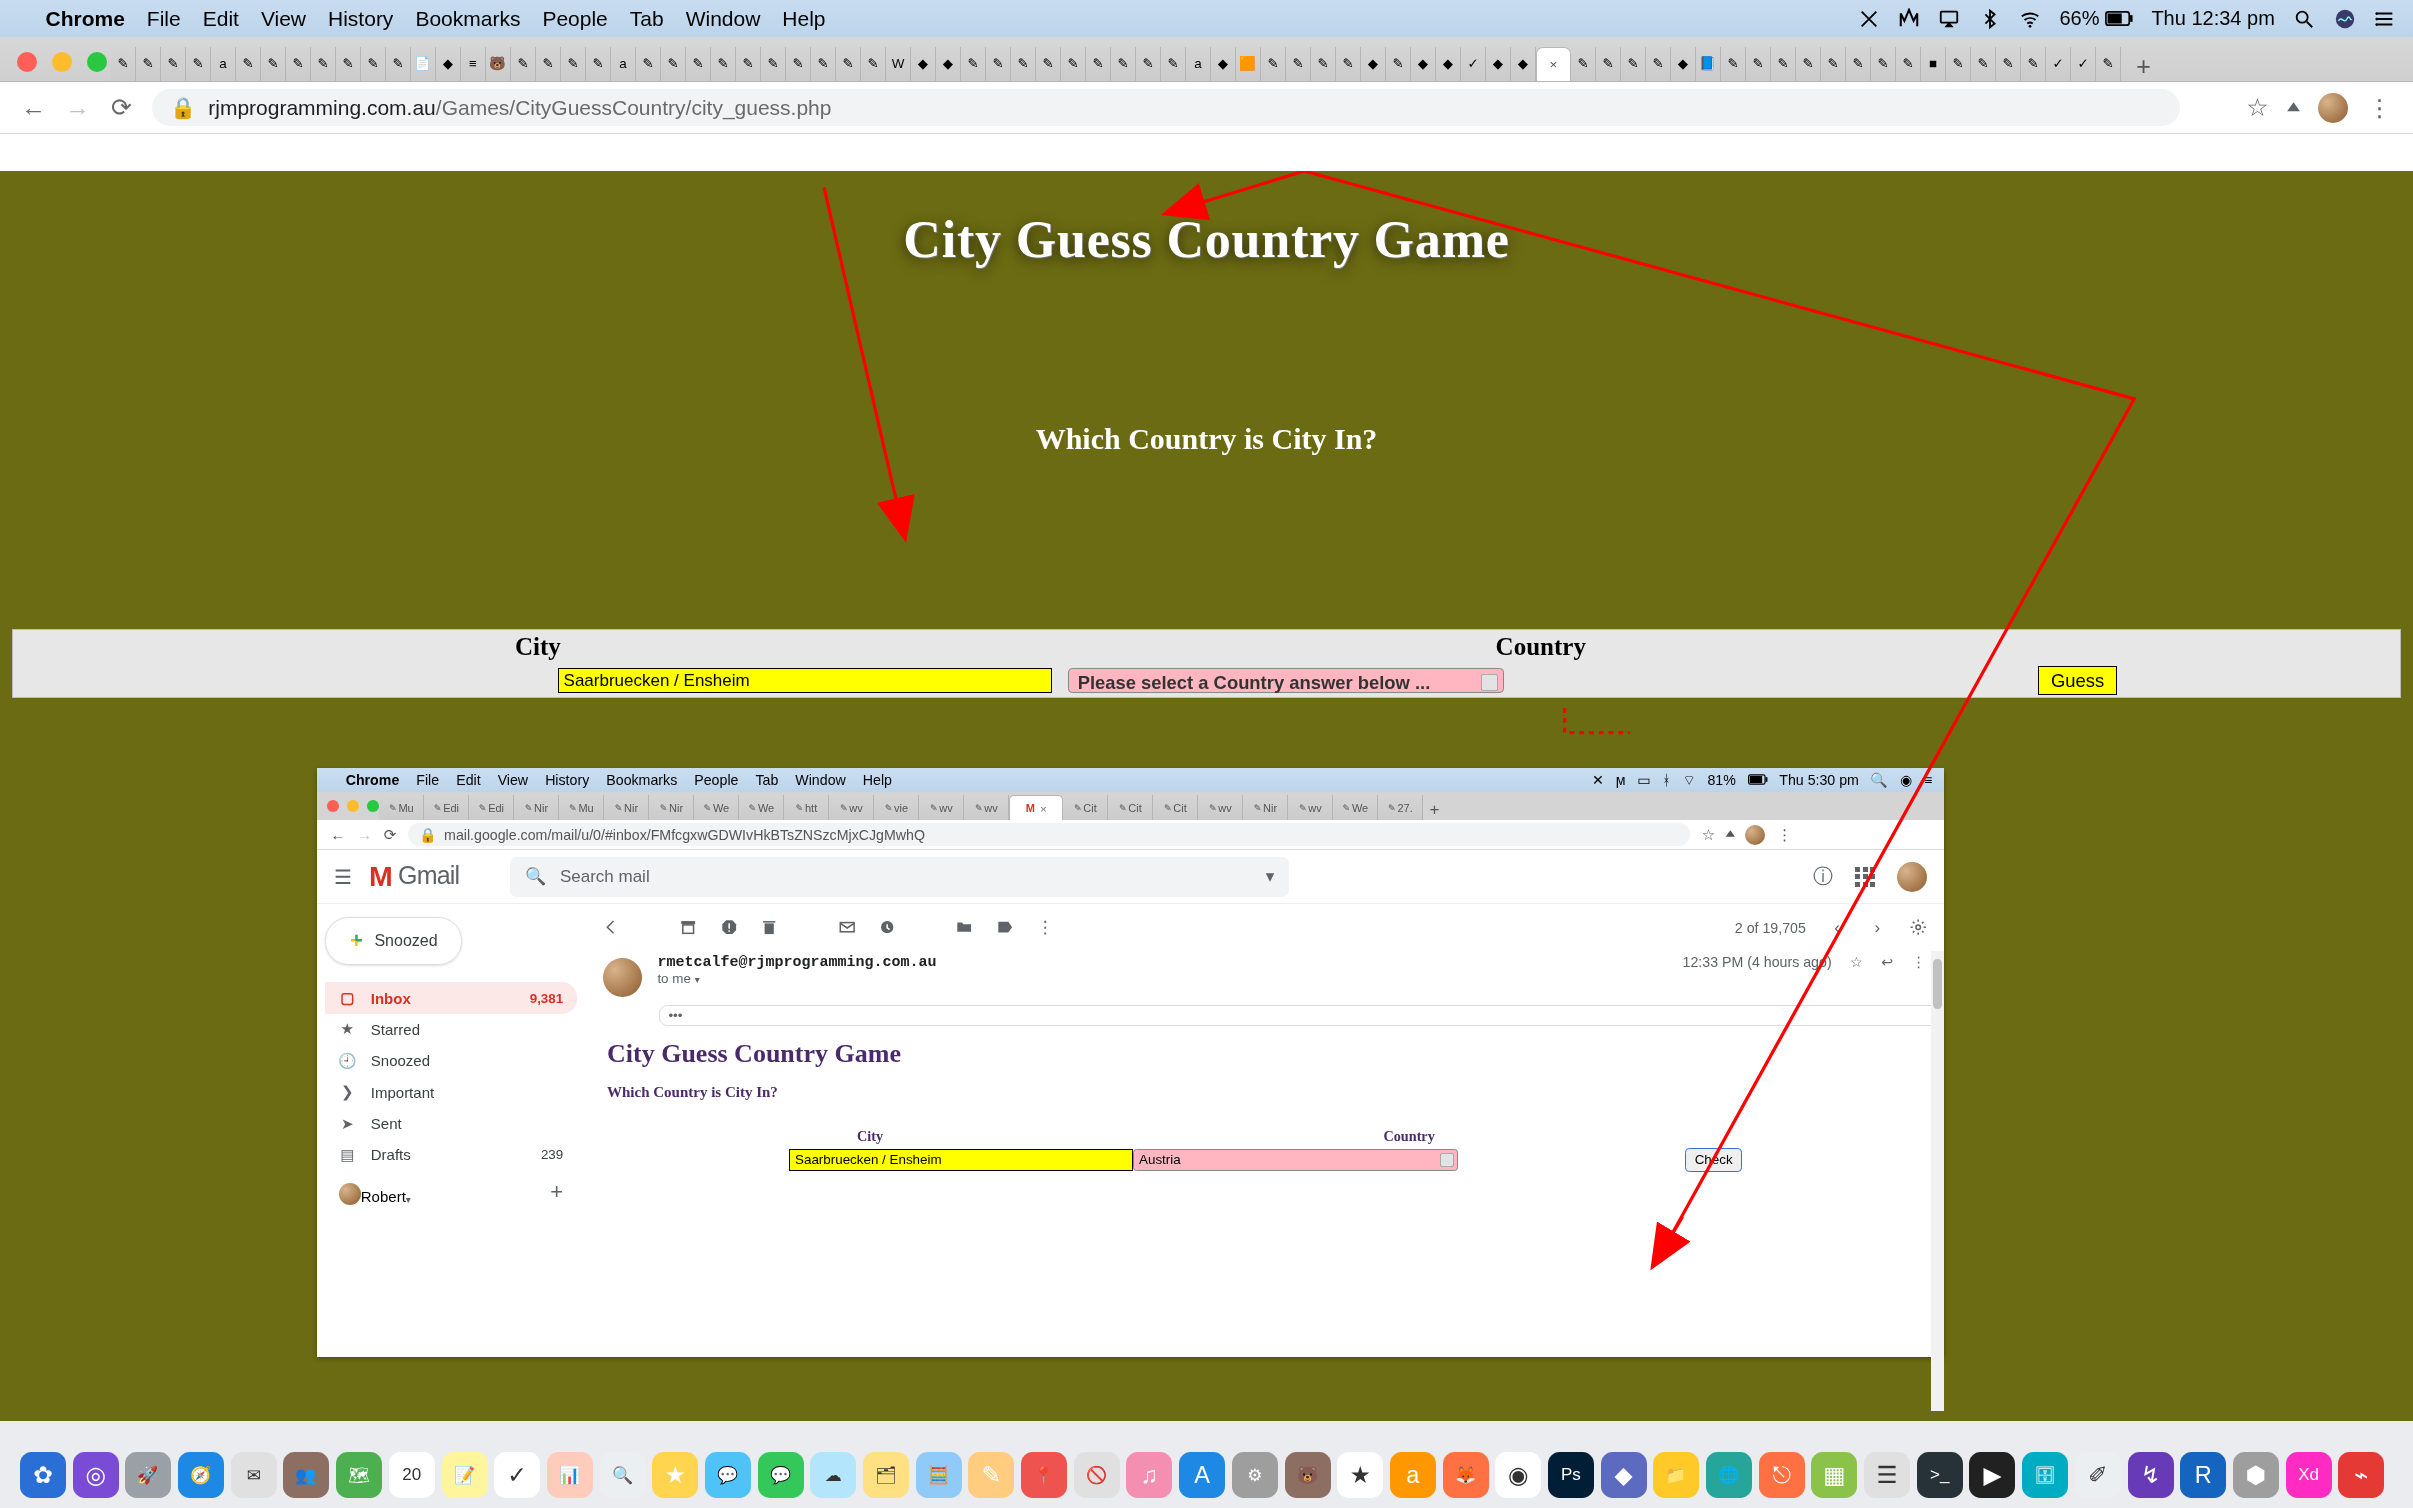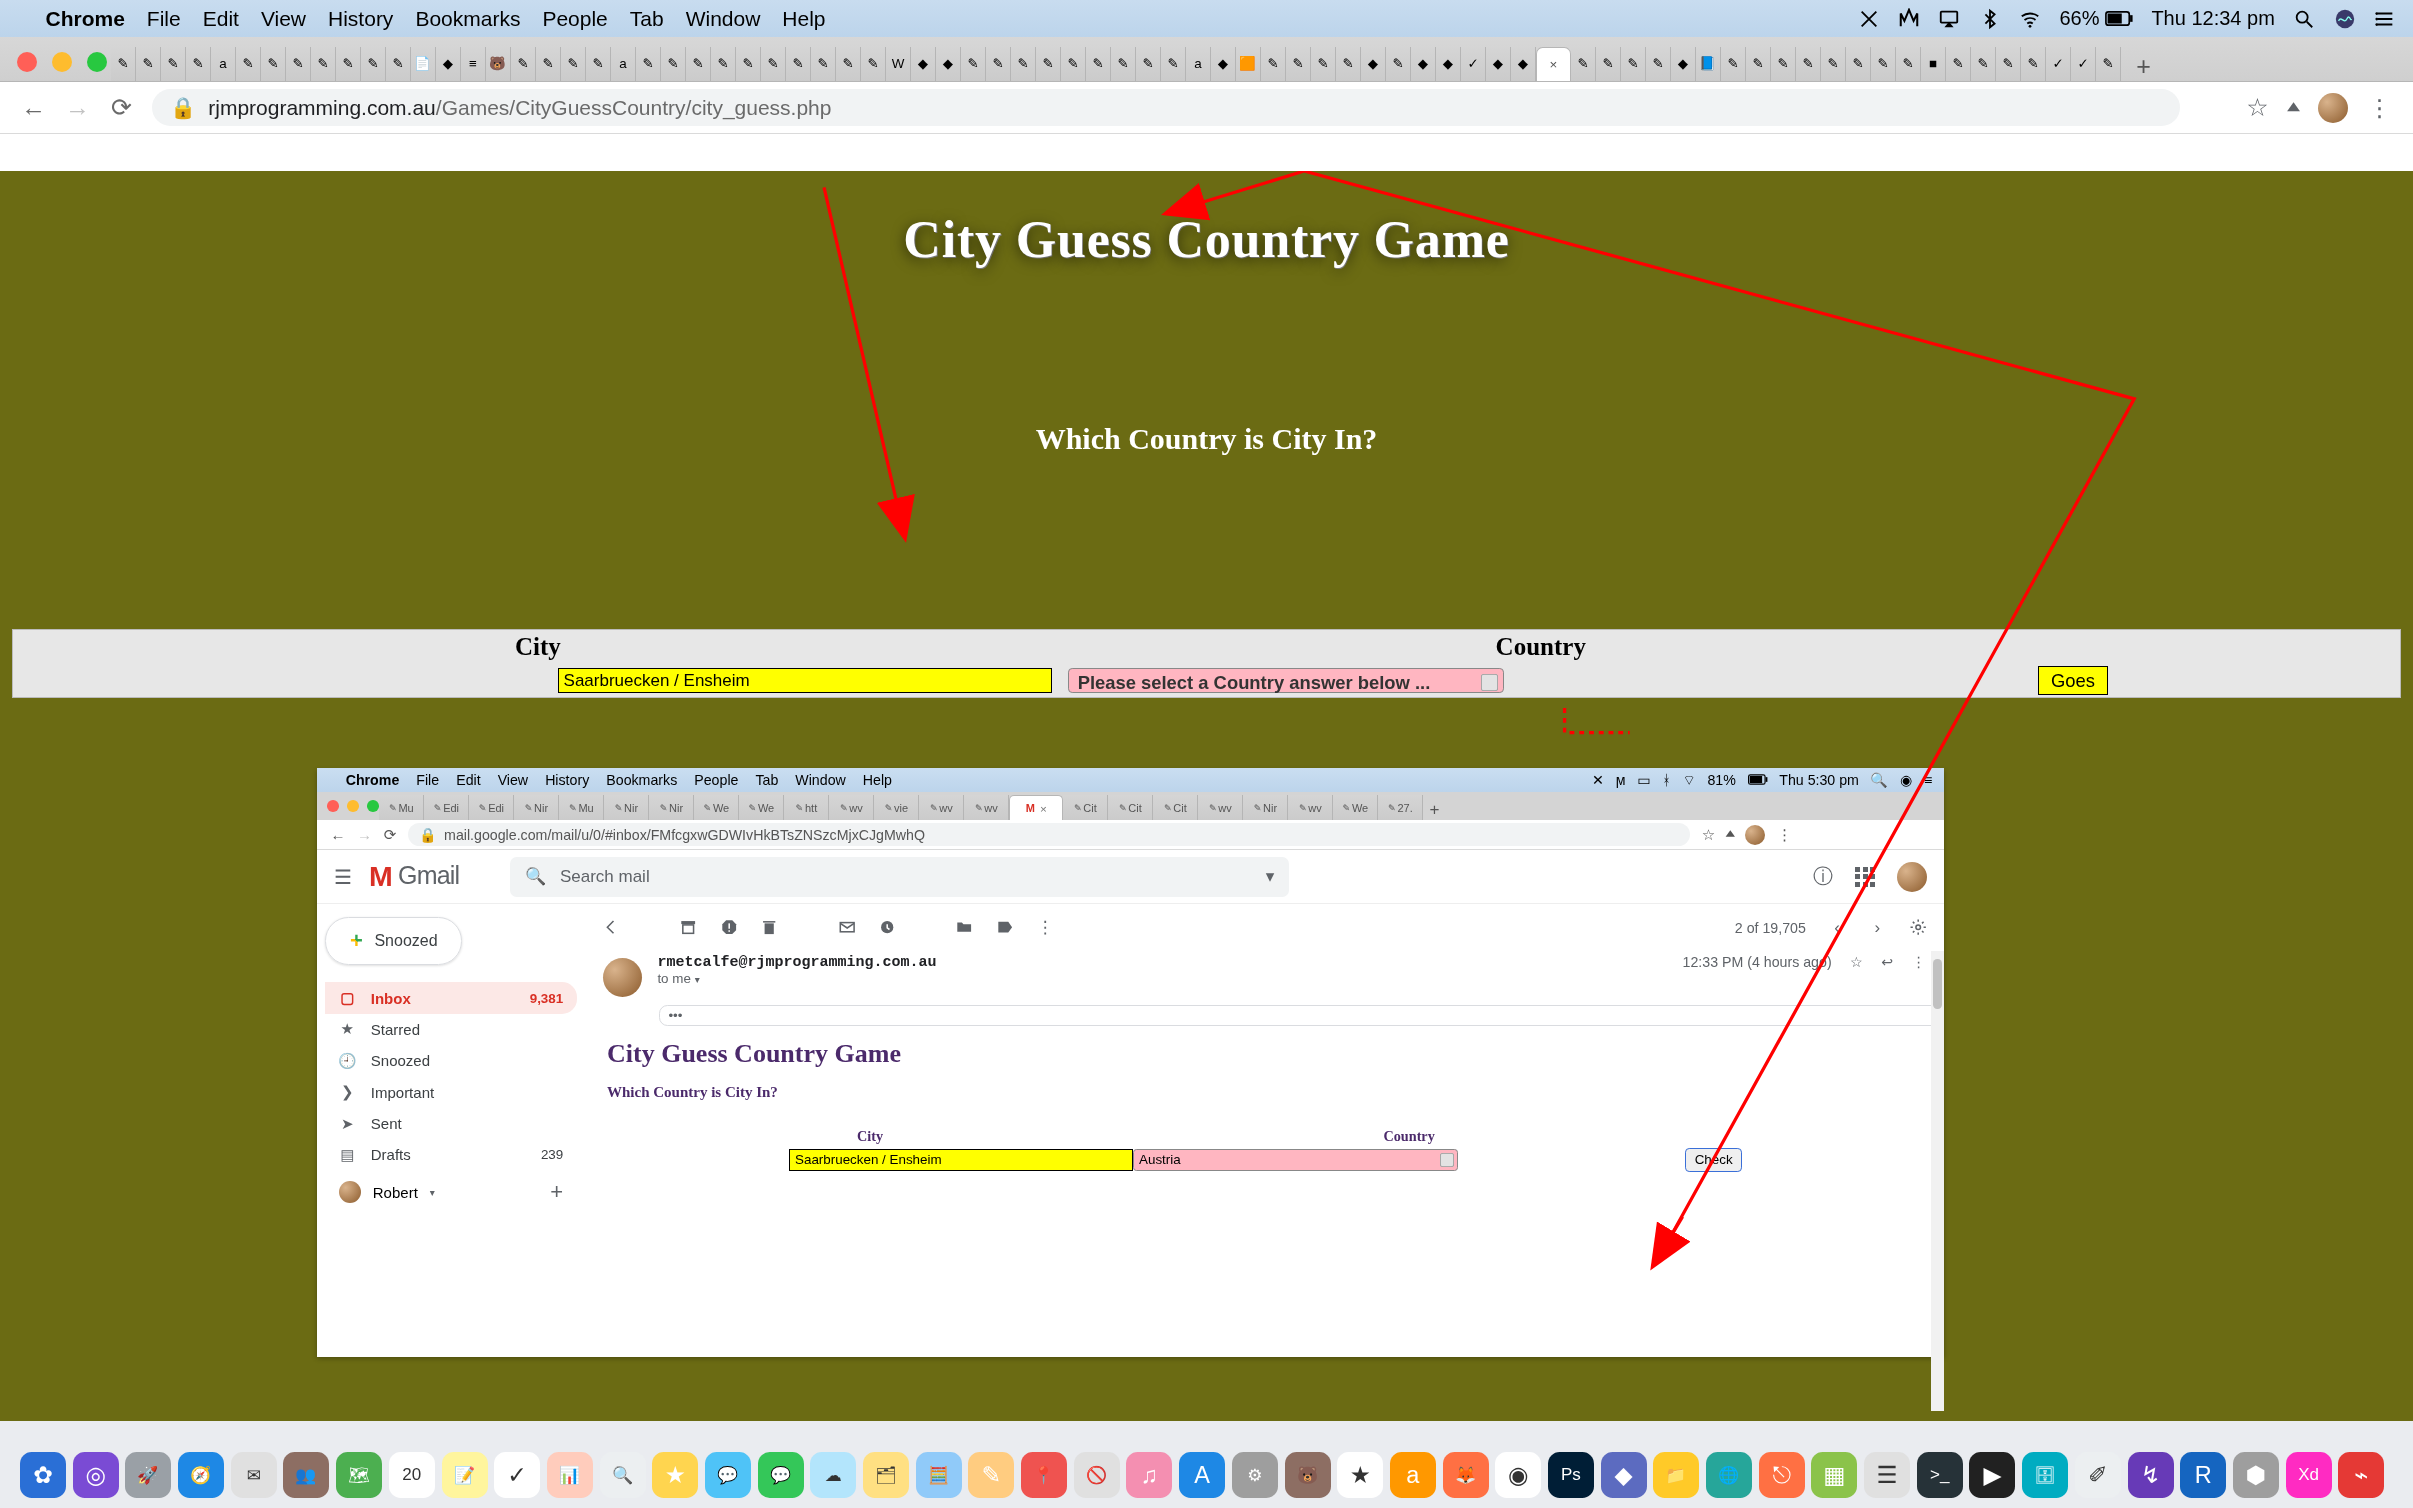--- a/index.html
+++ b/index.html
@@ -87,21 +87,21 @@
 
 .gmail-side{ width:268px; padding:13.4px 8.4px; }
 .compose{ display:inline-flex; align-items:center; gap:11.7px; border:0.8px solid #dadce0; border-radius:23.5px; padding:10px 23.5px; font-size:16px; color:#3c4043; box-shadow:0 0.8px 2.5px rgba(0,0,0,0.15);}
 .compose .plus{ font-size:22px; background:linear-gradient(45deg,#ea4335 0 25%,#fbbc04 0 50%,#34a853 0 75%,#4285f4 0); -webkit-background-clip:text; color:transparent; font-weight:700;}
 .side-list{ margin-top:17px; font-size:15px; color:#3c4043;}
 .side-item{ display:flex; align-items:center; gap:15px; padding:6.7px 13.4px; border-radius:0 15px 15px 0;}
 .side-item.active{ background:#fce8e6; color:#d93025; font-weight:700;}
 .side-item .count{margin-left:auto; font-size:13.4px;}
 .side-item .ic{width:17px; text-align:center; color:#5f6368;}
 .side-item.active .ic{color:#d93025;}
-.side-user{ display:flex; align-items:center; gap:12px; padding:8.4px 13.4px; font-size:15px;}
+.side-user{ display:flex; align-items:flex-end; gap:0; padding:8.4px 13.4px; font-size:15px;}
 .side-user .uavatar{width:22px;height:22px;border-radius:50%; background:radial-gradient(circle at 30% 30%, #d9b38c, #8b5a2b);}
 .side-user .add{margin-left:auto; font-size:22px; color:#5f6368;}
 
 .gmail-main{ flex:1; display:flex; flex-direction:column; position:relative;}
 .mail-toolbar{ height:47px; display:flex; align-items:center; gap:22px; padding:0 17px; color:#5f6368; font-size:17px;}
 .mail-toolbar .spacer{flex:1;}
 .mail-toolbar .count{ font-size:14.2px; color:#5f6368;}
 .mail-toolbar .tic{ width:18.4px; height:18.4px; display:inline-flex; align-items:center; justify-content:center;}
 .mail-toolbar svg{width:18.4px;height:18.4px;fill:#5f6368;}
 
@@ -336,21 +336,21 @@
           <td style="text-align:right; padding-right:11.7px;">
             <input class="city-input" value="Saarbruecken / Ensheim" style="">
           </td>
           <td style="text-align:left;">
             <span class="country-sel">
               <span>Please select a Country answer below ...</span>
               <span class="caret">▴<br>▾</span>
             </span>
           </td>
           <td style="text-align:left;">
-            <span class="email-btn">Goes</span>
+            <span class="email-btn">Guess</span>
           </td>
         </tr>
       </tbody>
         </table>
     </div>
 
     <div class="inner-shot">
       <div class="inner-menubar">
         <span></span>
         <span style="font-weight:600">Chrome</span>

